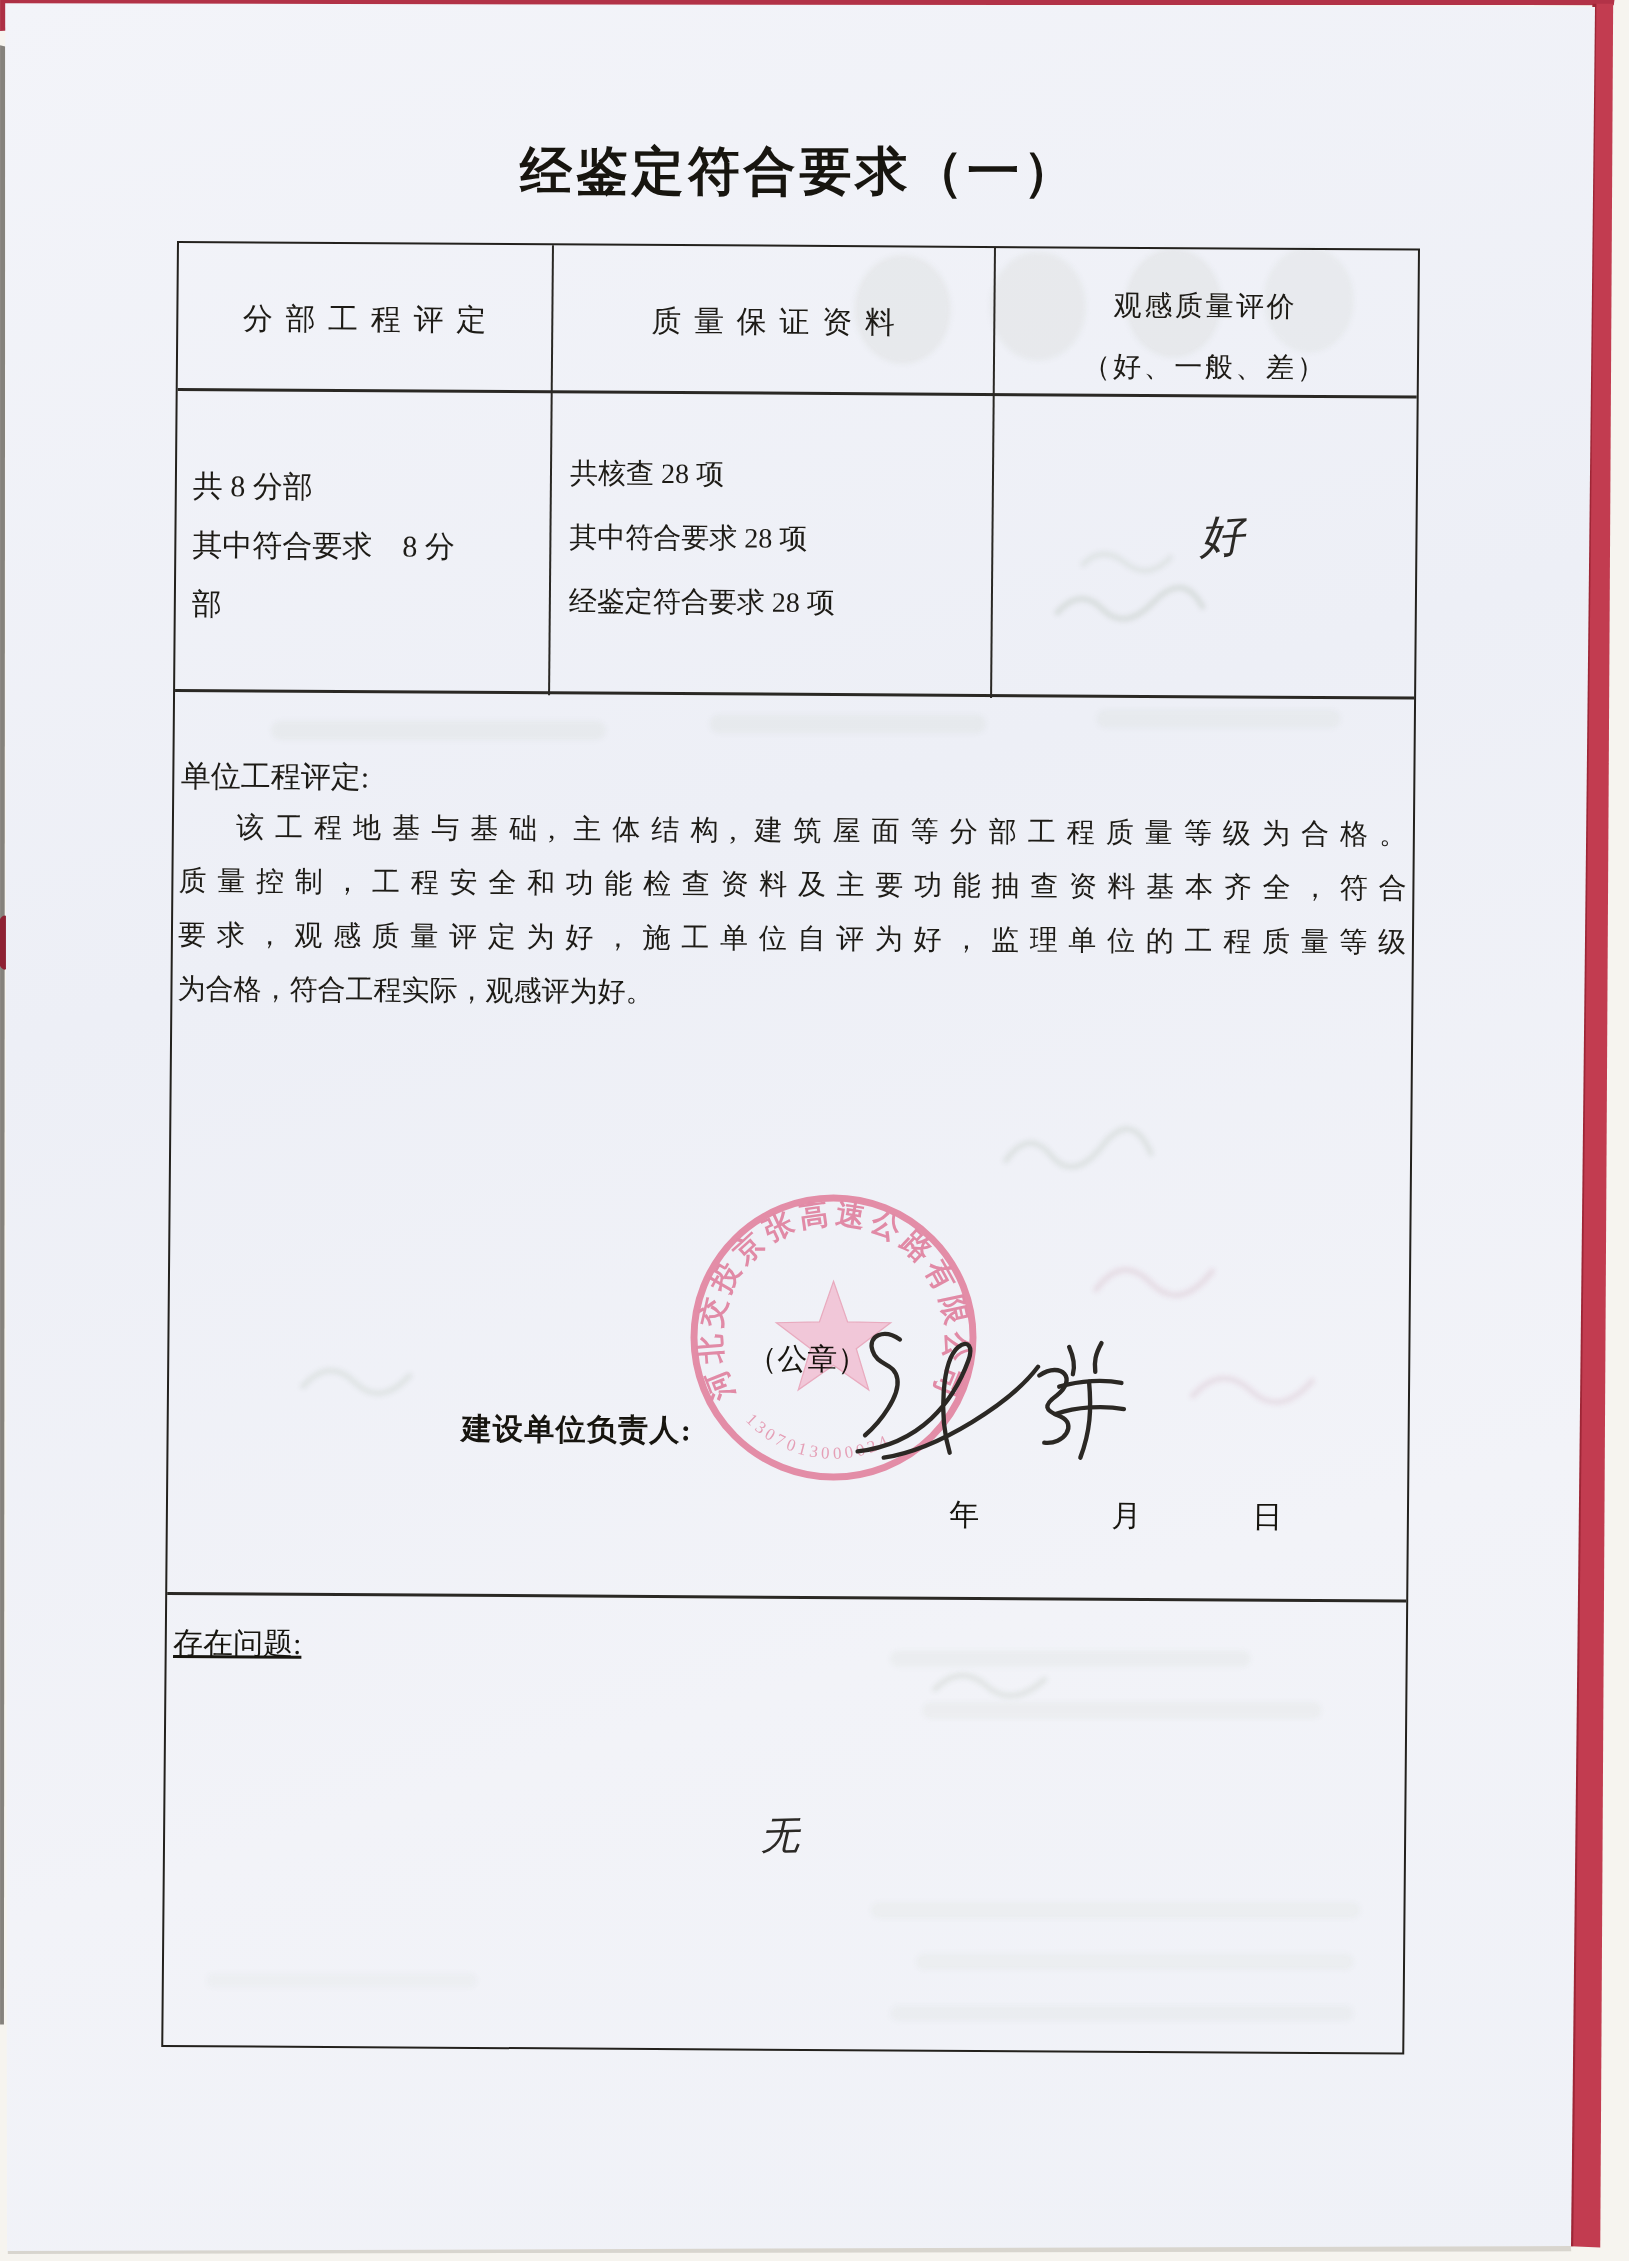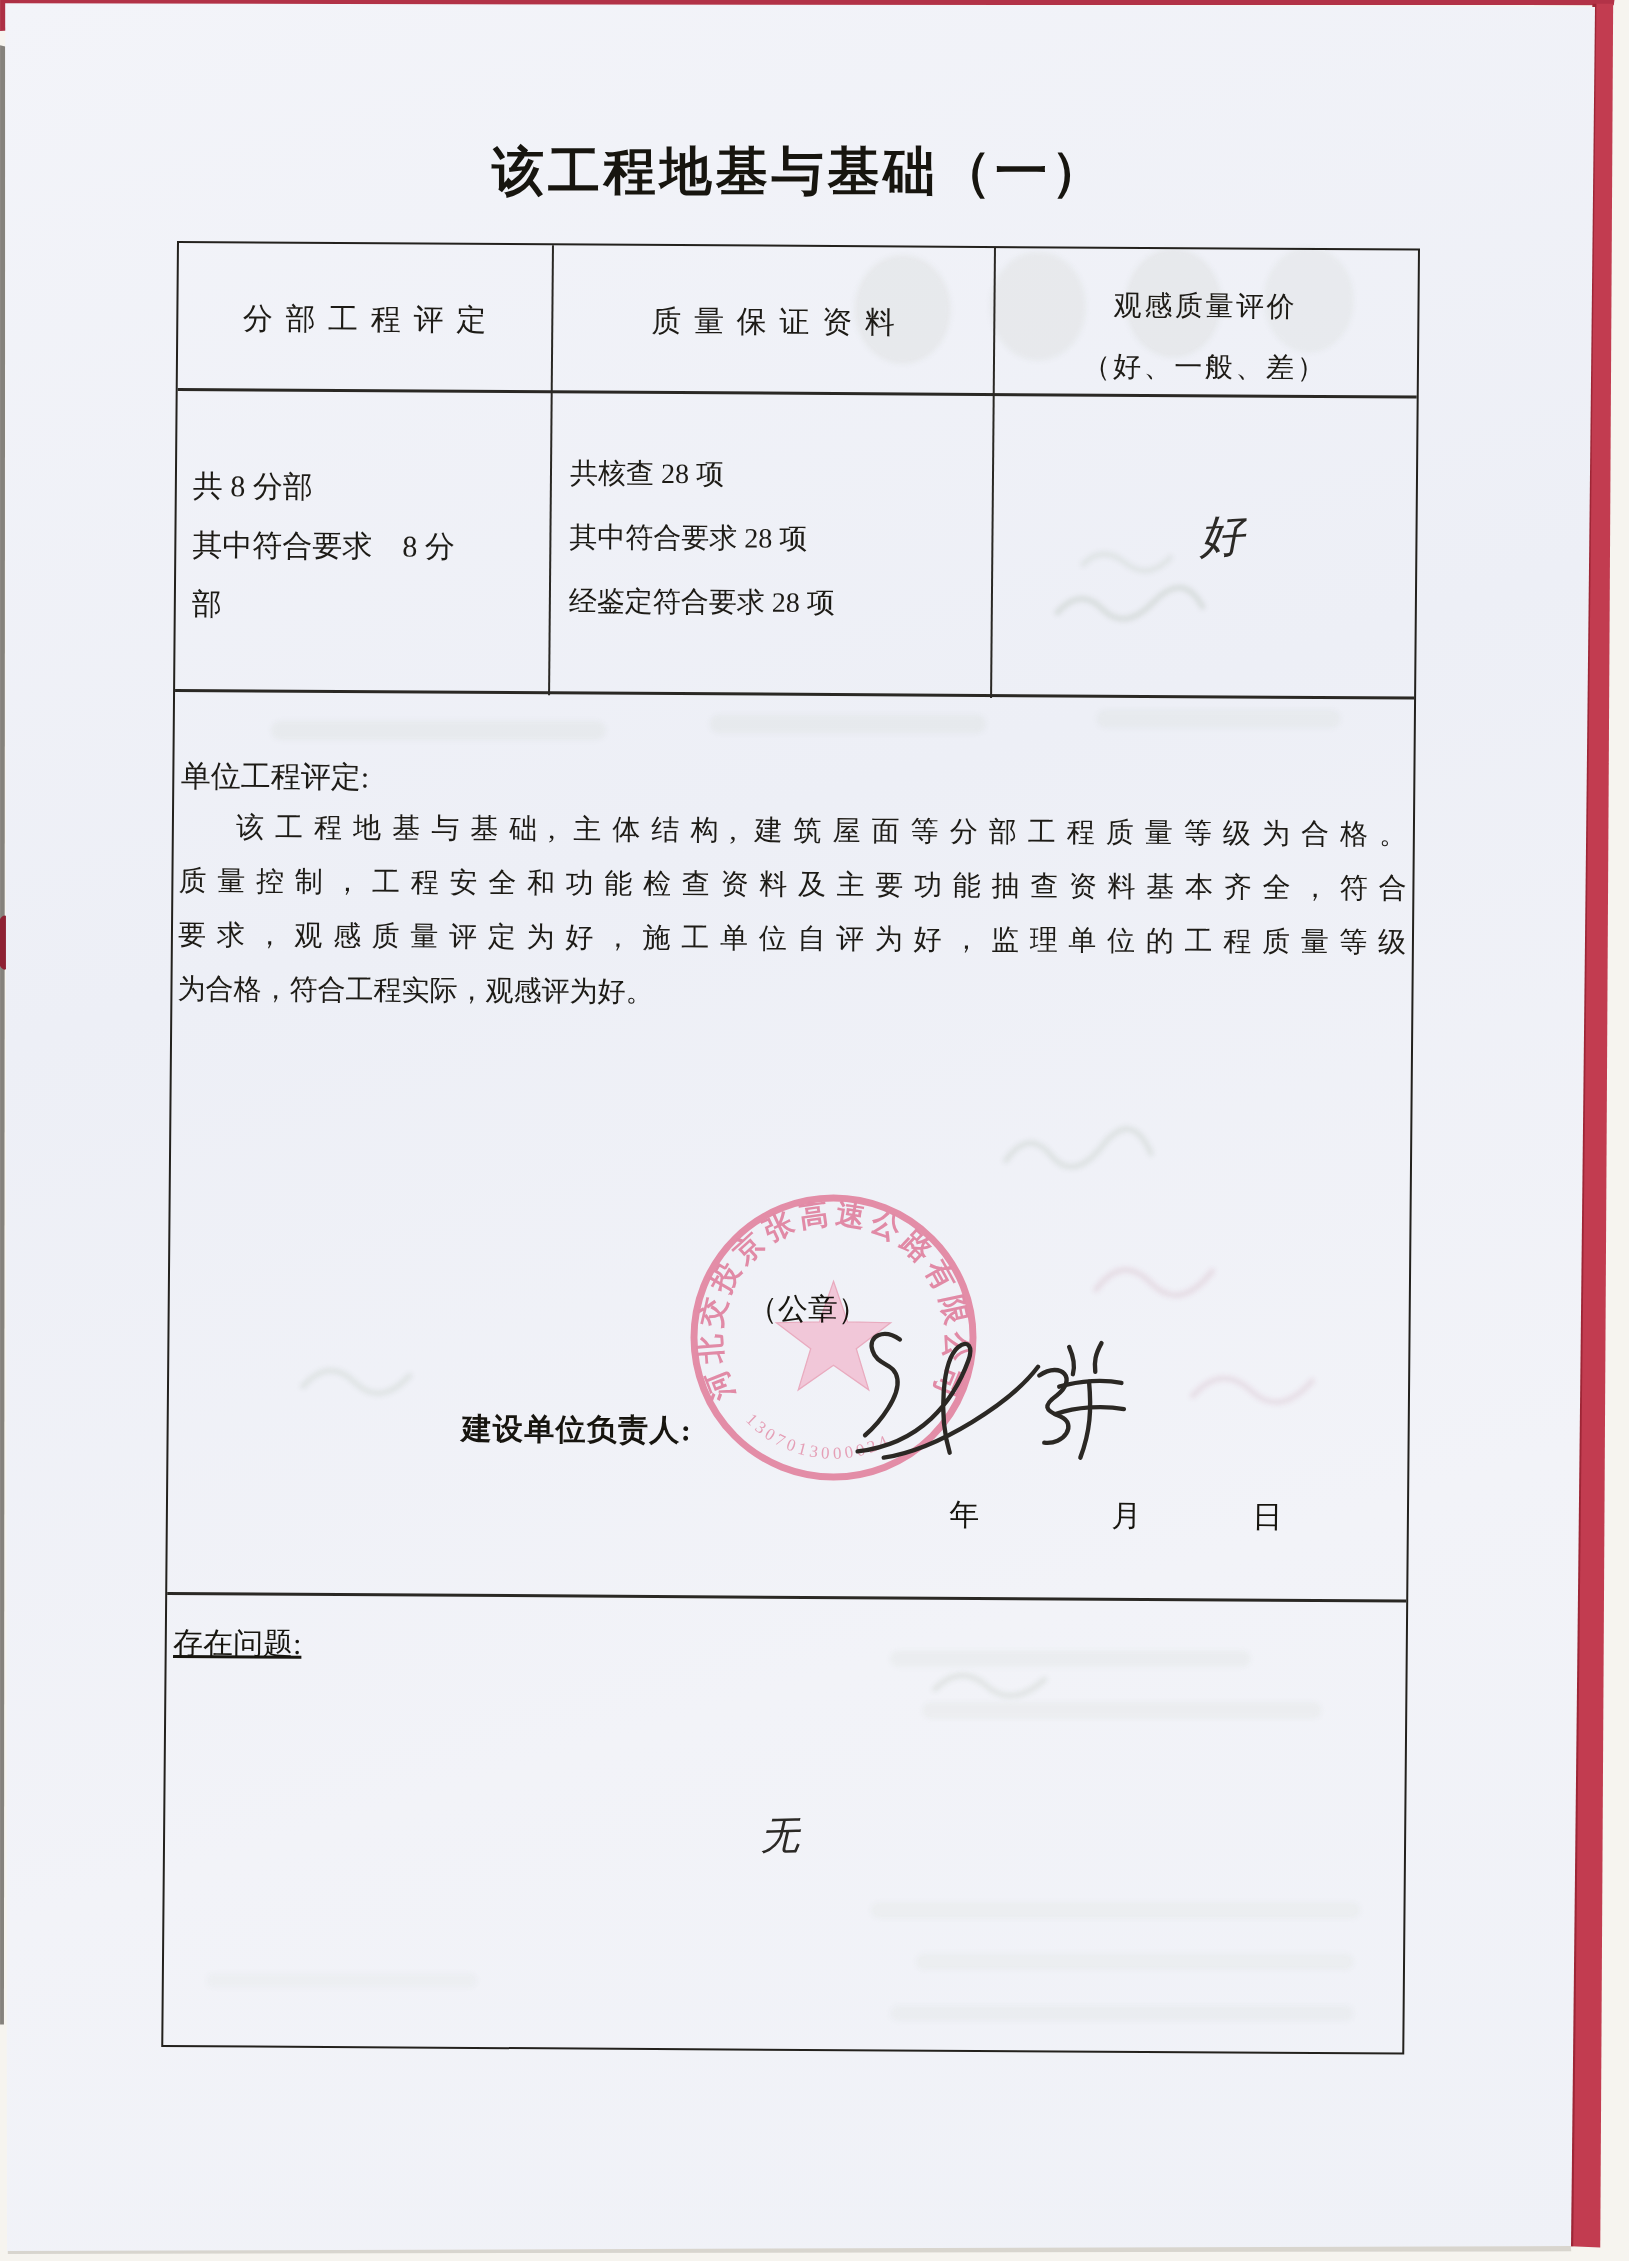--- a/index.html
+++ b/index.html
@@ -30,21 +30,21 @@
   .hdr{text-align:center;letter-spacing:2.6px;}
   .multiline{line-height:59px;}
   .qa-lines{line-height:64px;font-size:28px;}
   .handwriting{font-style:italic;color:#2b2926;}
 
   .eval-paragraph{position:absolute;left:5.2px;top:557px;width:1228px;font-size:28px;line-height:54px;color:#1d1b16;}
   .eval-paragraph .pline{text-align:justify;text-align-last:justify;}
   .eval-paragraph .pline.first{padding-left:57px;width:1171px;}
   .eval-paragraph .pline.last{text-align:left;text-align-last:left;}
 
-  .seal-label{position:absolute;left:567px;top:1042px;width:142px;text-align:center;font-size:30px;color:#17150f;}
+  .seal-label{position:absolute;left:567px;top:1092px;width:142px;text-align:center;font-size:30px;color:#17150f;}
   .responsible-label{position:absolute;left:293px;top:1164px;font-size:30px;font-weight:700;letter-spacing:1.3px;color:#17150f;}
   .date-span{position:absolute;top:1247px;width:45px;text-align:center;font-size:30px;color:#17150f;}
 
   .problems-label{position:absolute;left:6.4px;top:1380px;font-size:30px;color:#17150f;text-decoration:underline;}
   .none-value{position:absolute;left:579px;top:1562px;width:71px;text-align:center;
               font-size:39px;transform:rotate(-2deg);}
 
   .rating-value{position:absolute;left:1003px;top:257px;width:84px;text-align:center;
                 font-size:45px;transform:rotate(-4deg);}
 
@@ -92,21 +92,21 @@
     <rect class="ghost-bar" x="1380" y="2560" width="560" height="26" rx="13" opacity="0.15"></rect>
     <rect class="ghost-bar" x="1430" y="2640" width="620" height="26" rx="13" opacity="0.14"></rect>
     <rect class="ghost-bar" x="1350" y="2950" width="760" height="26" rx="13" opacity="0.13"></rect>
     <rect class="ghost-bar" x="1420" y="3030" width="680" height="26" rx="13" opacity="0.13"></rect>
     <rect class="ghost-bar" x="1380" y="3110" width="720" height="26" rx="13" opacity="0.12"></rect>
     <rect class="ghost-bar" x="320" y="3060" width="420" height="24" rx="12" opacity="0.10"></rect>
   </svg>
 
   <div class="content">
 
-    <div class="doc-title">该工程地基与基础（一）</div>
+    <div class="doc-title">经鉴定符合要求（一）</div>
 
     <div class="table-box">
 
       <div class="tline h-line" style="top:145px;"></div>
       <div class="tline h-line" style="top:446px;"></div>
       <div class="tline h-line" style="top:1349px;"></div>
       <div class="tline v-line" style="left:373px;"></div>
       <div class="tline v-line" style="left:815px;"></div>
 
       <div class="cell-text hdr" style="left:0;top:55px;width:375px;">分 部 工 程 评 定</div>

